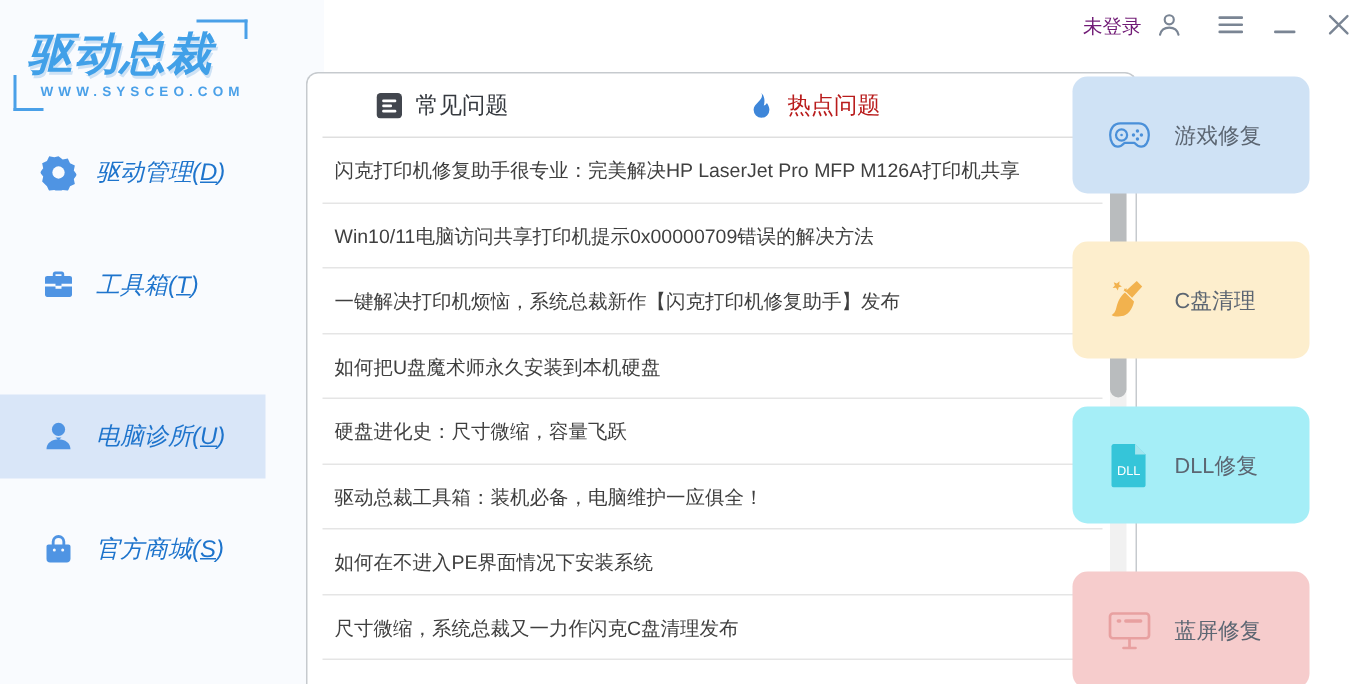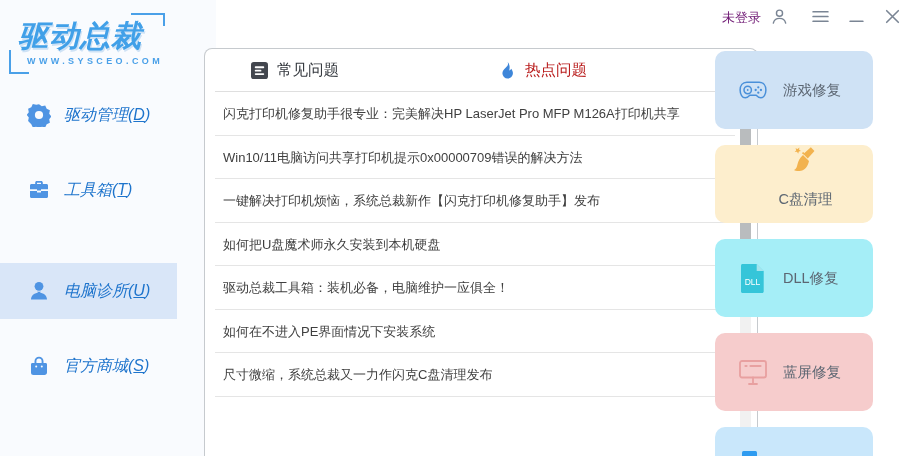--- a/index.html
+++ b/index.html
@@ -47,21 +47,21 @@
   .list{margin:0 10px;}
   .faq-row{height:43.5px;line-height:43.5px;box-sizing:border-box;border-bottom:1px solid #e5e5e5;
     padding-left:8px;margin-right:12px;font-size:13px;color:#3f3f3f;
     white-space:nowrap;overflow:hidden;cursor:pointer;}
   .scroll-track{position:absolute;right:6px;top:52px;width:11px;height:356px;
     background:#f1f1f1;border-radius:6px;}
   .scroll-thumb{position:absolute;left:0;top:0;width:11px;height:164px;
     background:#b9bcbe;border-radius:6px;cursor:pointer;}
   
   .cards{position:absolute;left:715px;top:51px;width:158px;}
-  .card{width:158px;height:78px;border-radius:10px;margin-bottom:16px;
+  .card{width:158px;height:78px;border-radius:10px;margin-bottom:32px;
     display:flex;align-items:center;padding-left:23px;box-sizing:border-box;gap:15px;
     font-size:14.5px;color:#5c6672;cursor:pointer;}
   .card-icon{width:30px;height:30px;flex:0 0 auto;}
   .card-icon svg{width:100%;height:100%;display:block;}
   .card-label{white-space:nowrap;}
 </style>
 </head>
 <body>
 
 <div class="sidebar">
@@ -162,20 +162,21 @@
   </div>
   <div class="list">
   <div class="faq-row">闪克打印机修复助手很专业：完美解决HP LaserJet Pro MFP M126A打印机共享</div>
 
   <div class="faq-row">Win10/11电脑访问共享打印机提示0x00000709错误的解决方法</div>
 
   <div class="faq-row">一键解决打印机烦恼，系统总裁新作【闪克打印机修复助手】发布</div>
 
   <div class="faq-row">如何把U盘魔术师永久安装到本机硬盘</div>
 
+  <div class="faq-row">硬盘进化史：尺寸微缩，容量飞跃</div>
 
   <div class="faq-row">驱动总裁工具箱：装机必备，电脑维护一应俱全！</div>
 
   <div class="faq-row">如何在不进入PE界面情况下安装系统</div>
 
   <div class="faq-row">尺寸微缩，系统总裁又一力作闪克C盘清理发布</div>
 </div>
   <div class="scroll-track">
     <div class="scroll-thumb"></div>
   </div>
@@ -190,21 +191,21 @@
           <circle cx="11" cy="12" r="1" fill="currentColor" stroke="none"></circle>
           <circle cx="23" cy="9" r="1.3" fill="currentColor" stroke="none"></circle>
           <circle cx="23" cy="15" r="1.3" fill="currentColor" stroke="none"></circle>
           <circle cx="20" cy="12" r="1.3" fill="currentColor" stroke="none"></circle>
           <circle cx="26" cy="12" r="1.3" fill="currentColor" stroke="none"></circle>
         </svg>
       </span>
     <span class="card-label">游戏修复</span>
   </div>
 
-  <div class="card" style="background: rgb(253, 238, 205); flex-direction: column;">
+  <div class="card" style="background: rgb(253, 238, 205);">
     <span class="card-icon" style="color: rgb(242, 178, 78);">
         <svg viewBox="0 0 28 28" fill="currentColor">
           <path d="M18.5 2.2l3.4 3.4-6.3 7-4.1-4.1z"></path>
           <path d="M11.2 9.3l5.6 5.6s-1.1 6.3-5.4 8.5c-2.7 1.4-7.4 1-8.5-.1 2.1-1 2.6-3.1 3.1-5.2.8-3 2.1-6.3 5.2-8.8z"></path>
           <path d="M4.2 3l1.9.7L7.8 2.4l-.2 2.1 1.7 1.1-2 .5-.6 2-1.1-1.7-2.1.1 1.4-1.6zM10.5 6.8l.9.3.8-.6-.1 1 .8.5-.9.2-.3 1-.5-.8-1 .1.6-.8z"></path>
         </svg>
       </span>
     <span class="card-label">C盘清理</span>
   </div>
 

